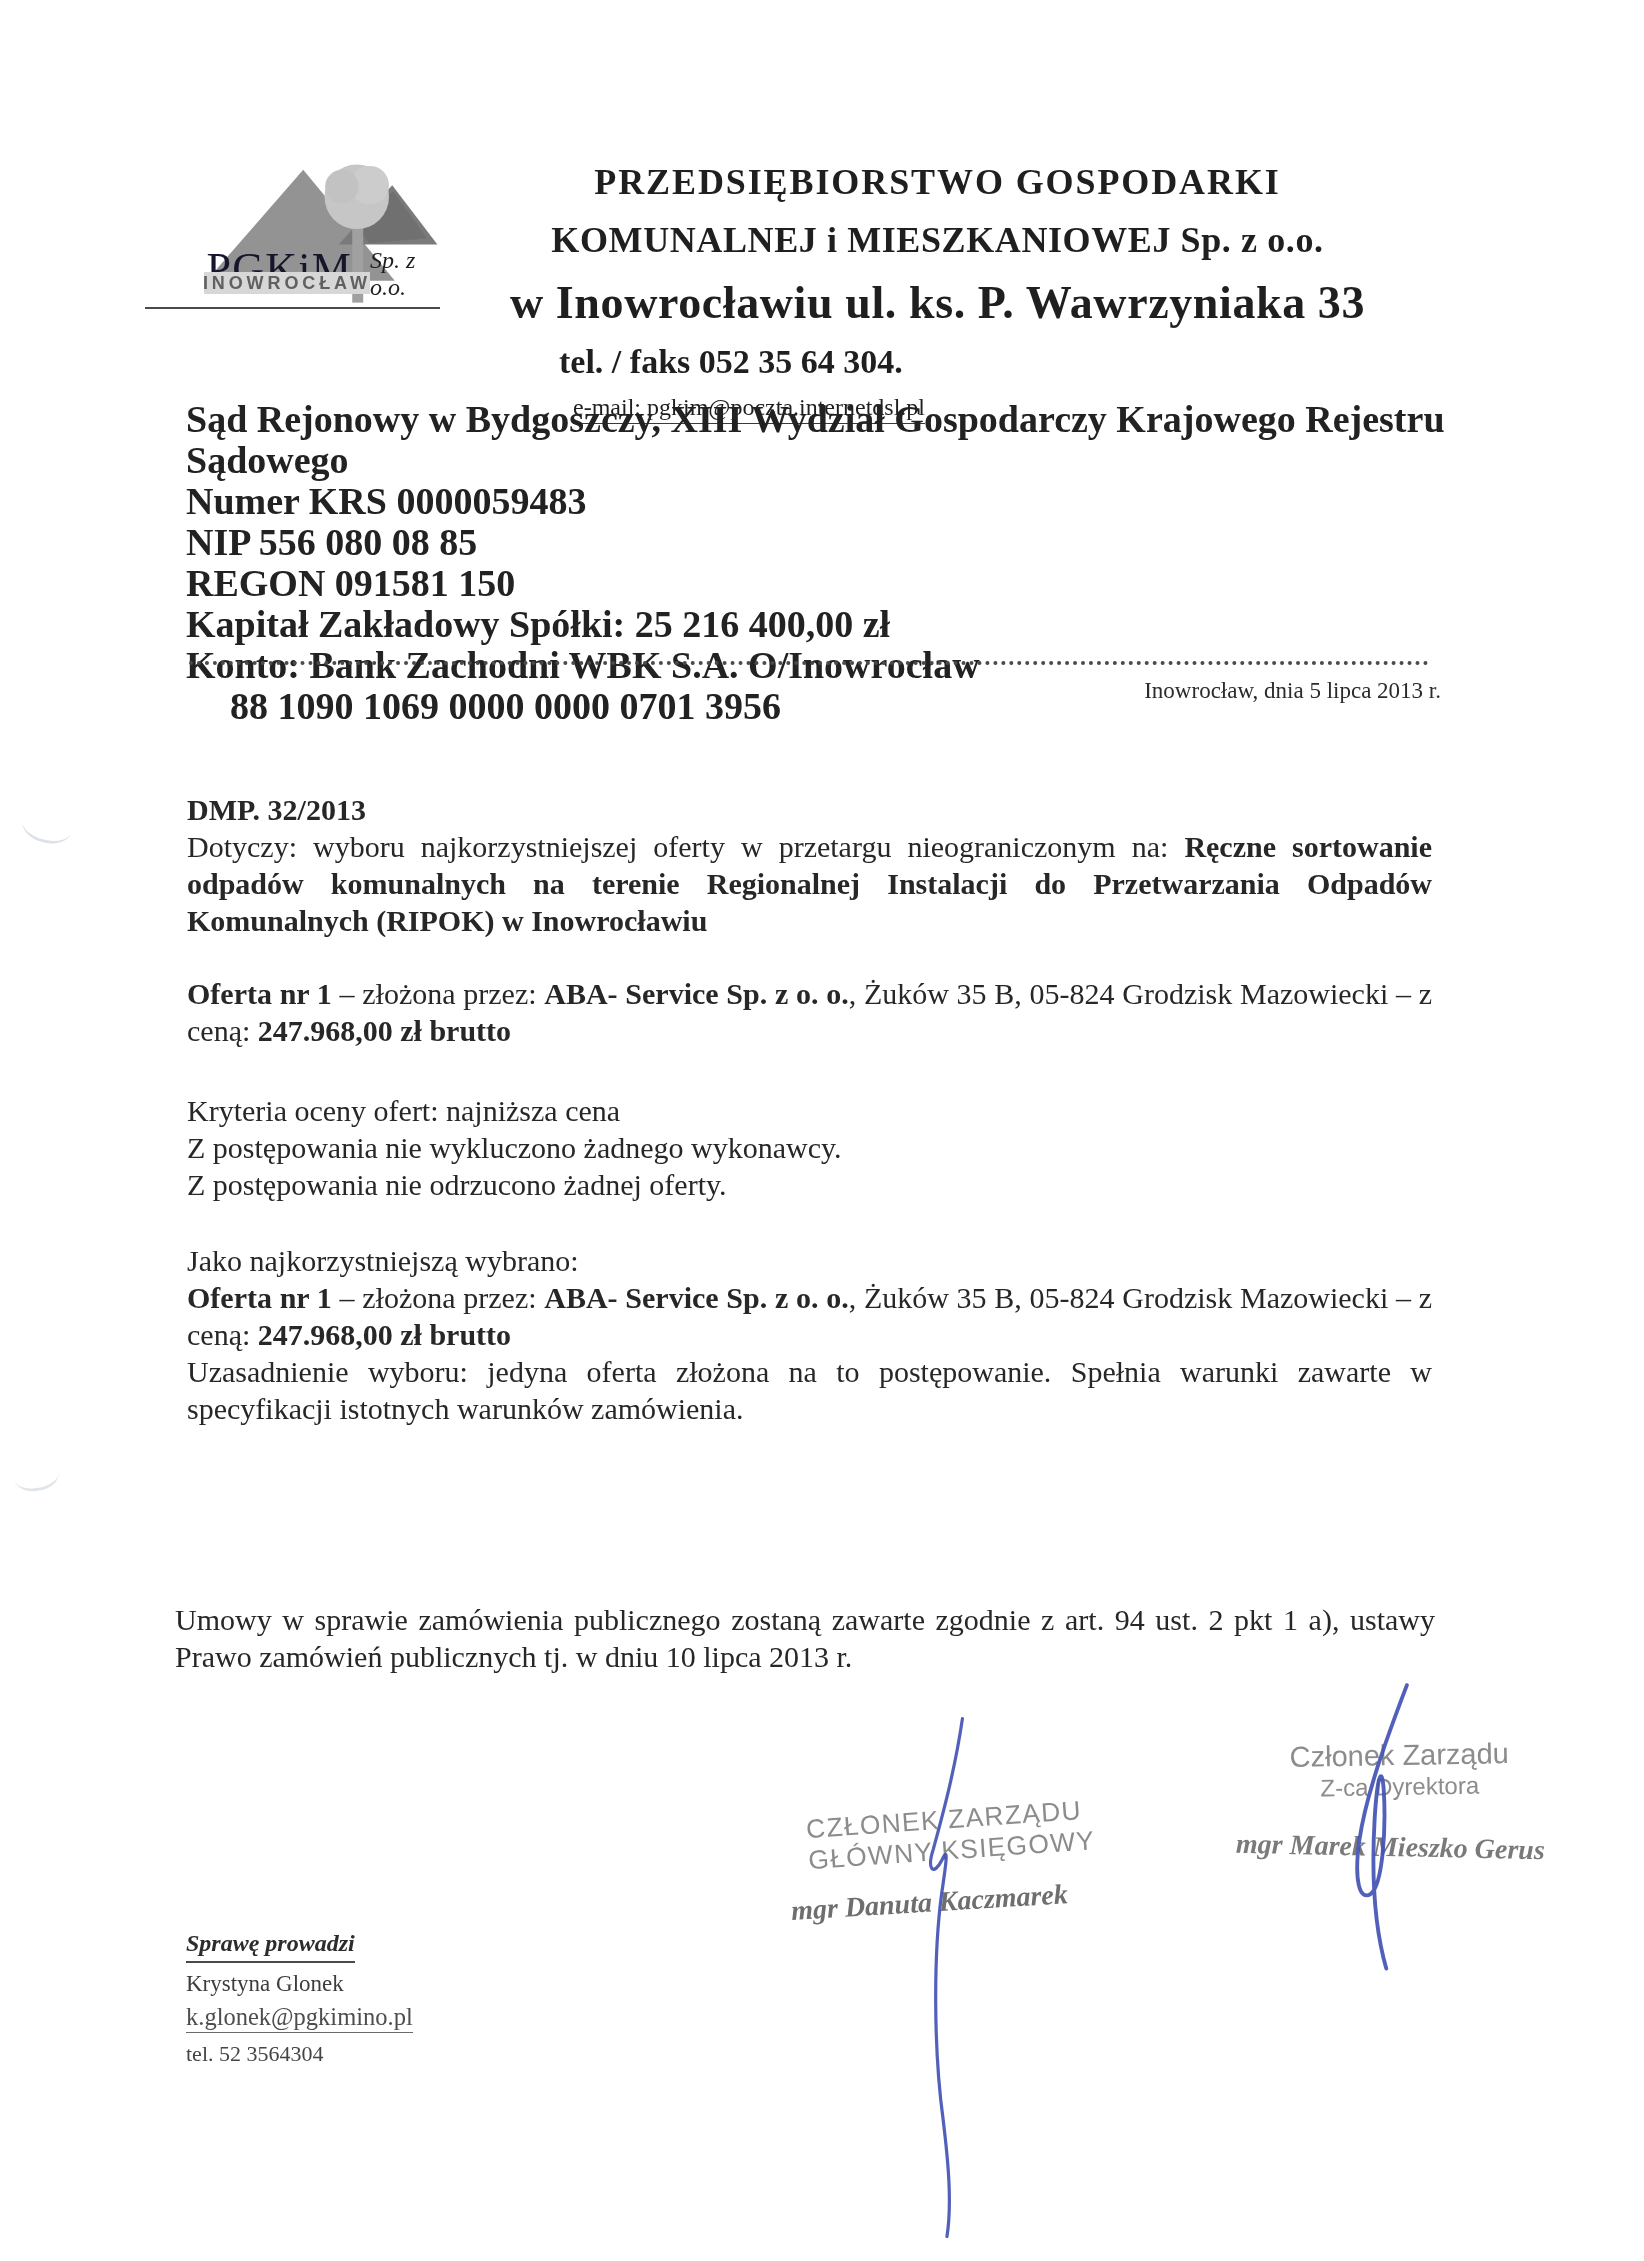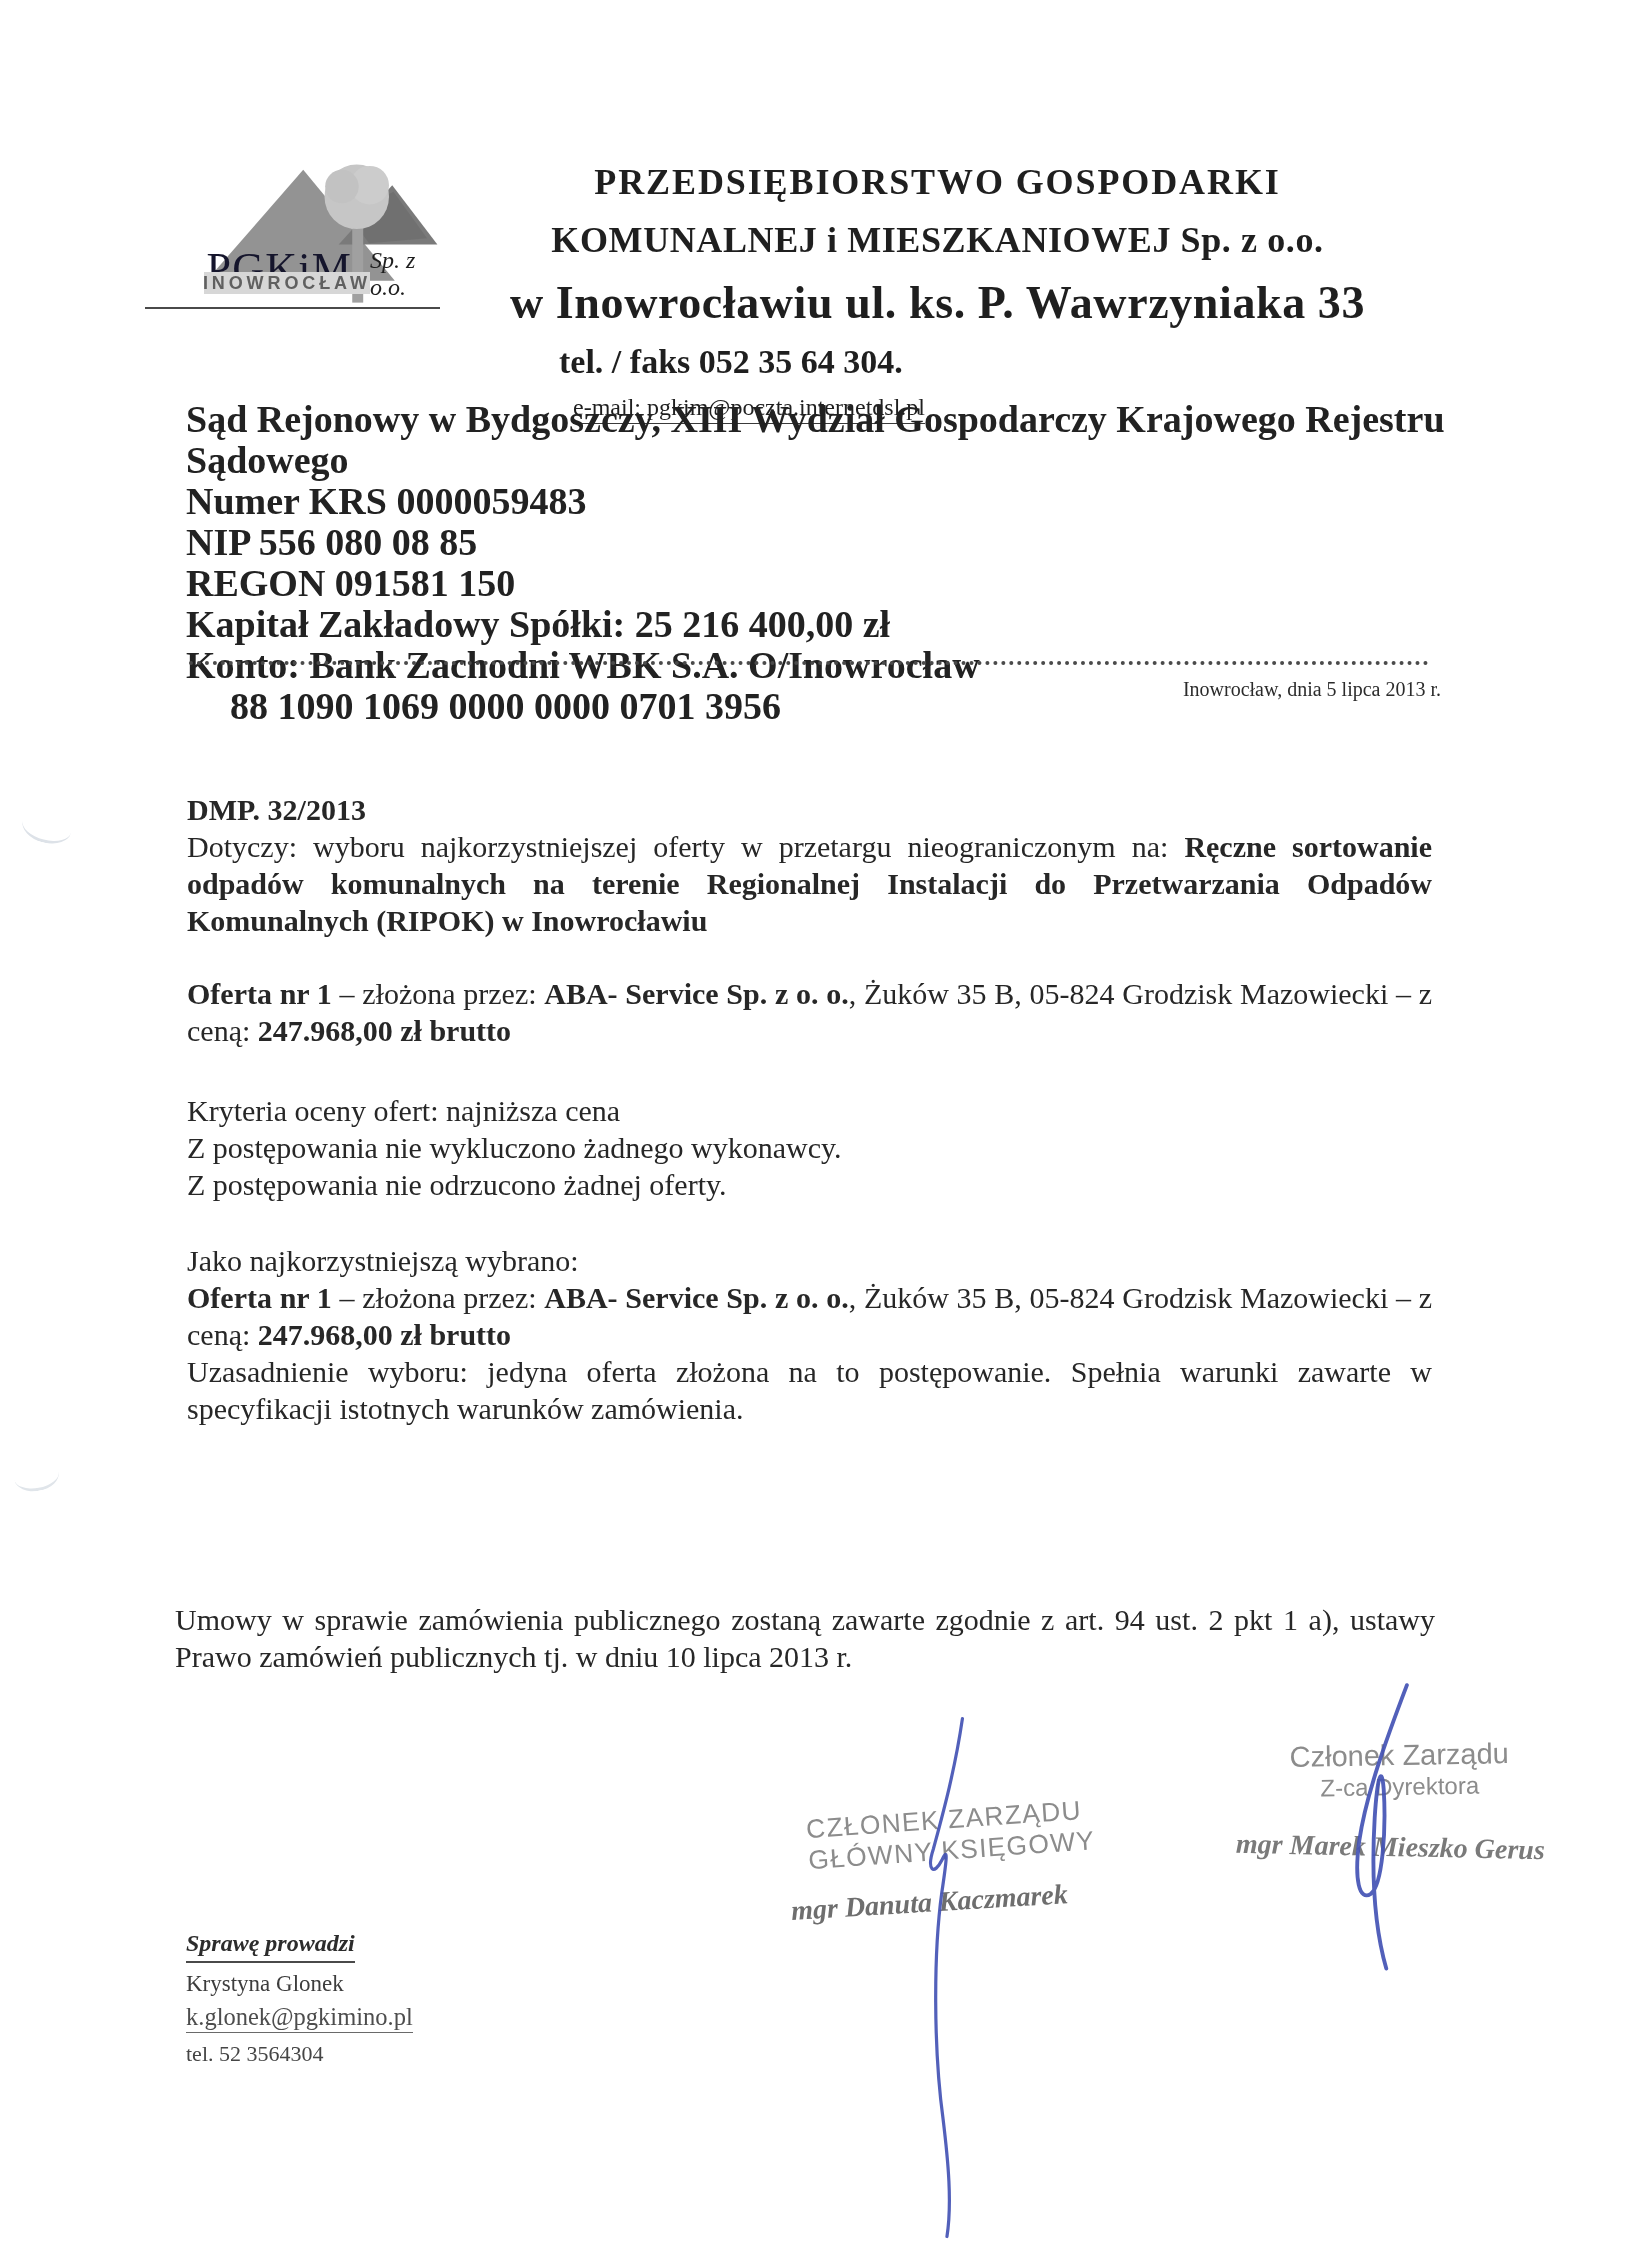--- a/index.html
+++ b/index.html
@@ -38,21 +38,21 @@
   .registry{
     position:absolute;left:186px;top:399px;width:1263px;
     font-weight:bold;font-size:38px;line-height:41px;color:#222222;
   }
   .acct-num{display:inline-block;margin-left:44px;}
 
   
   .dotline{position:absolute;left:189px;top:661px;width:1240px;height:0;border-top:4.5px dotted #4a4a4a;}
   .dateline{
     position:absolute;left:187px;top:678px;width:1254px;text-align:right;
-    font-size:20px;color:#2b2b2b;
+    font-size:23px;color:#2b2b2b;
   }
 
   
   .body-block{
     position:absolute;left:187px;top:791px;width:1245px;
     font-size:30px;line-height:37px;color:#272727;
   }
   .body-block p{margin:0;padding:0;}
   .just{text-align:justify;}
   .ref{font-weight:bold;}

